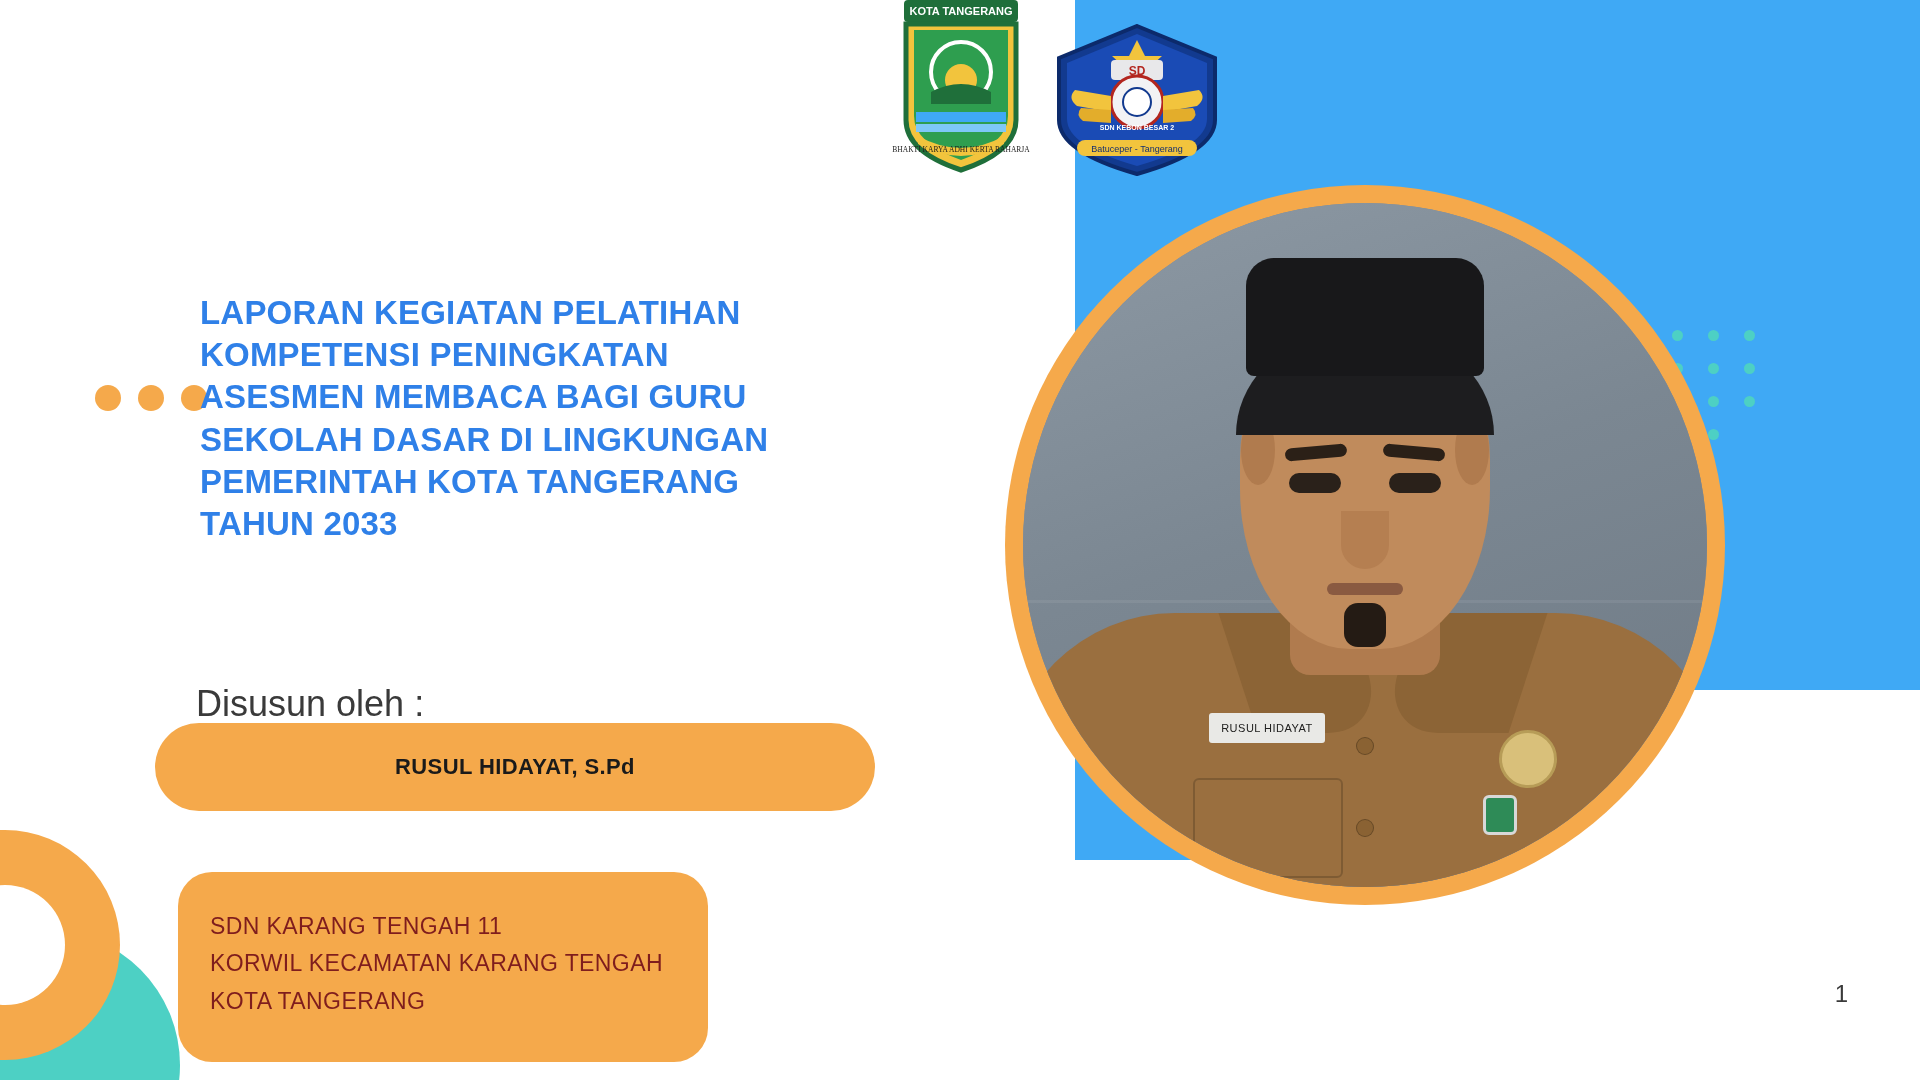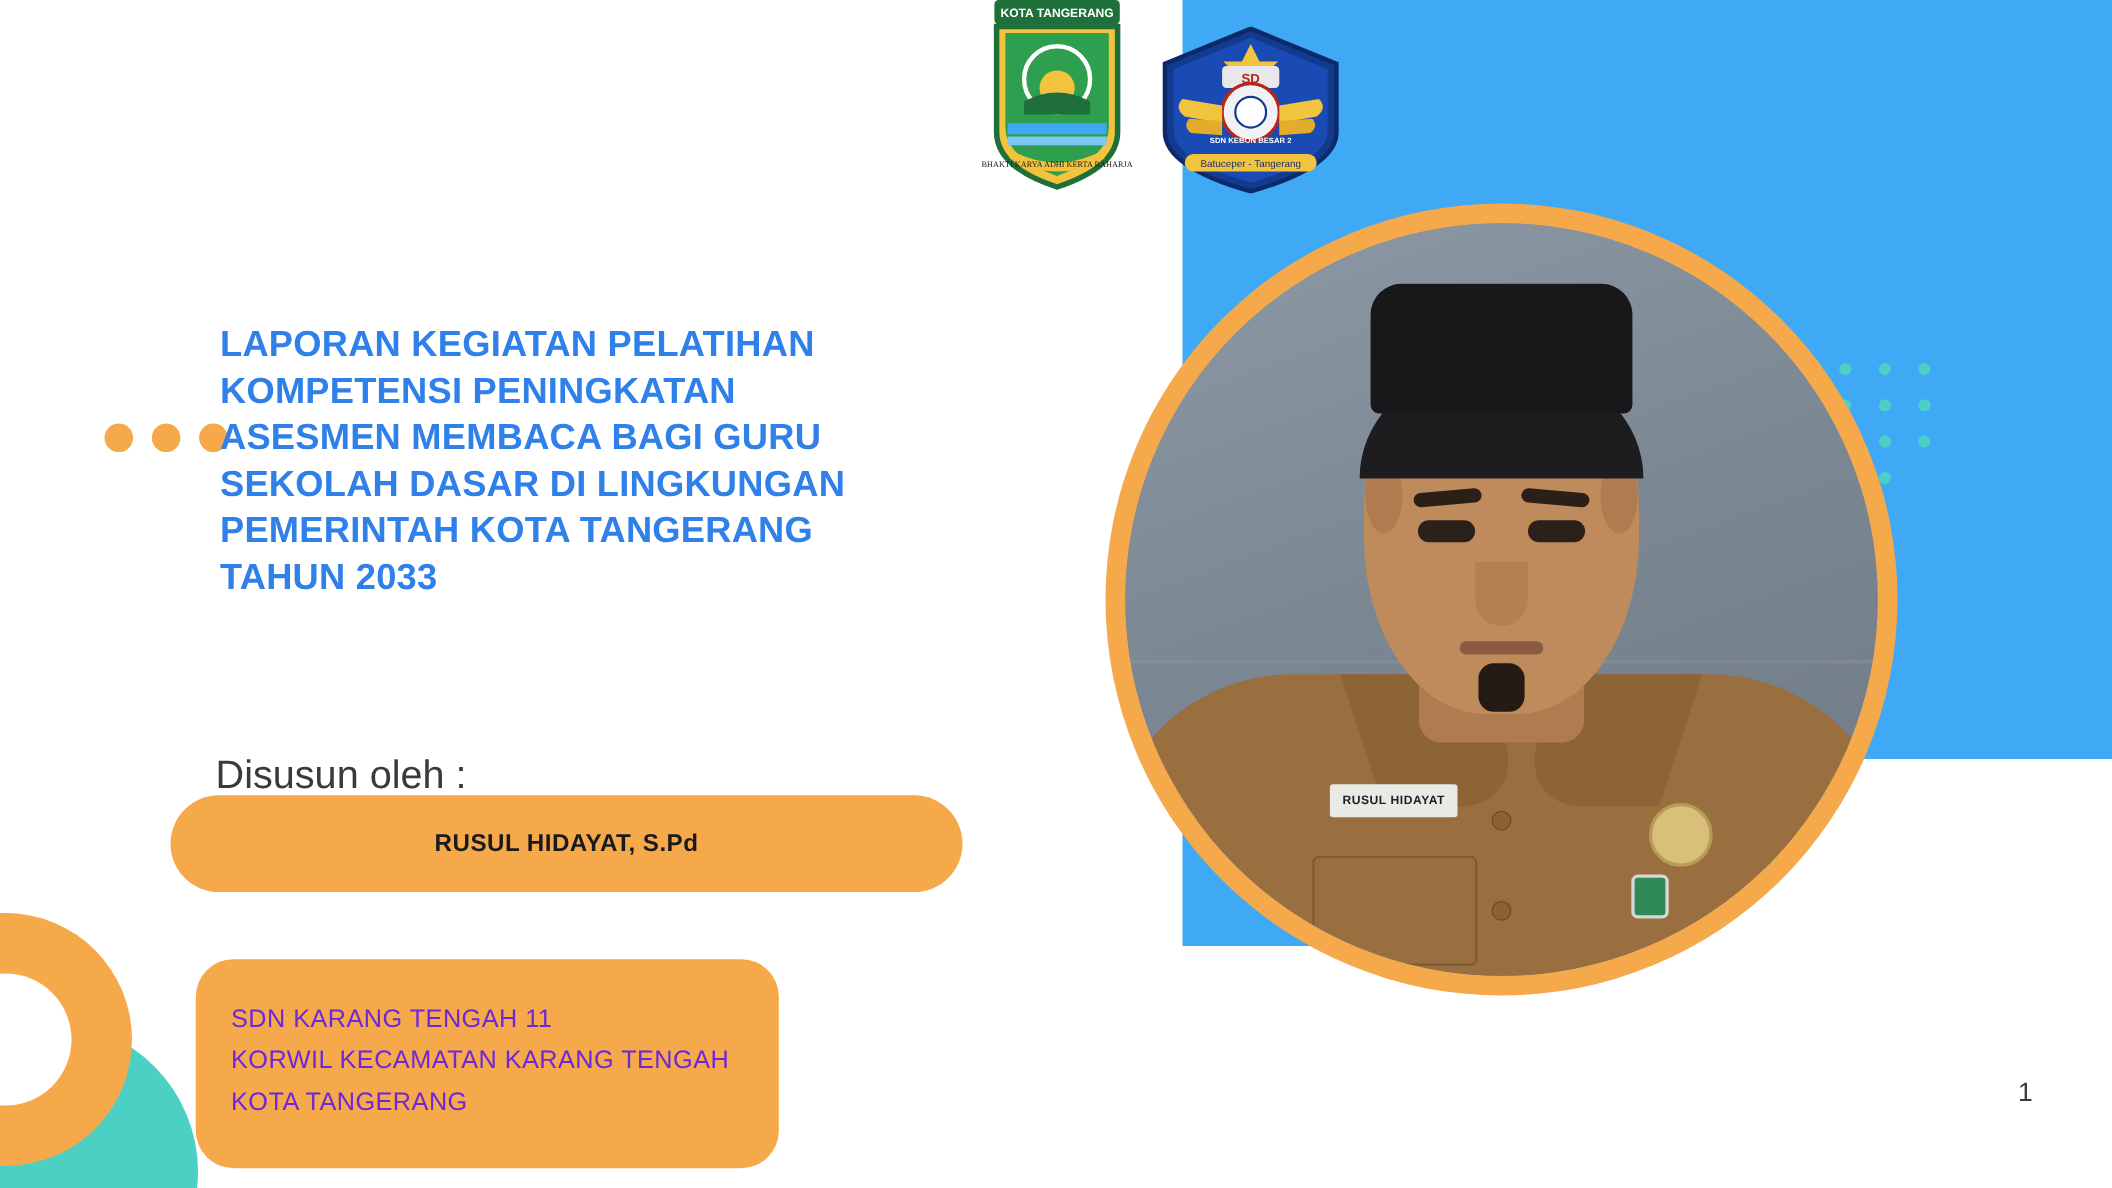--- a/index.html
+++ b/index.html
@@ -154,21 +154,21 @@
   .school-card {
     position: absolute;
     left: 178px; top: 872px;
     width: 530px; height: 190px;
     background: #F5A94B;
     border-radius: 34px;
     padding: 36px 0 0 16px;
   }
   .school-card div {
     font-size: 23px;
-    color: #6d28d9;
+    color: #7f1d1d;
     line-height: 1.62;
     letter-spacing: 0.4px;
     padding-left: 16px;
   }
 
   
   .photo-ring {
     position: absolute;
     left: 1005px; top: 185px;
     width: 720px; height: 720px;
@@ -290,21 +290,21 @@
   .ph-nametag {
     position: absolute;
     left: 186px; top: 74.5%;
     width: 116px; height: 30px;
     background: #e9e9e6;
     border-radius: 3px;
     font-size: 11px;
     color: #20201f;
     display: flex; align-items: center; justify-content: center;
     letter-spacing: 0.5px;
-    font-weight: bold;
+    font-weight: normal;
   }
   .ph-badge {
     position: absolute;
     right: 150px; top: 77%;
     width: 58px; height: 58px;
     border-radius: 50%;
     background: #d9c07a;
     border: 3px solid #b79c57;
   }
   .ph-pin {

